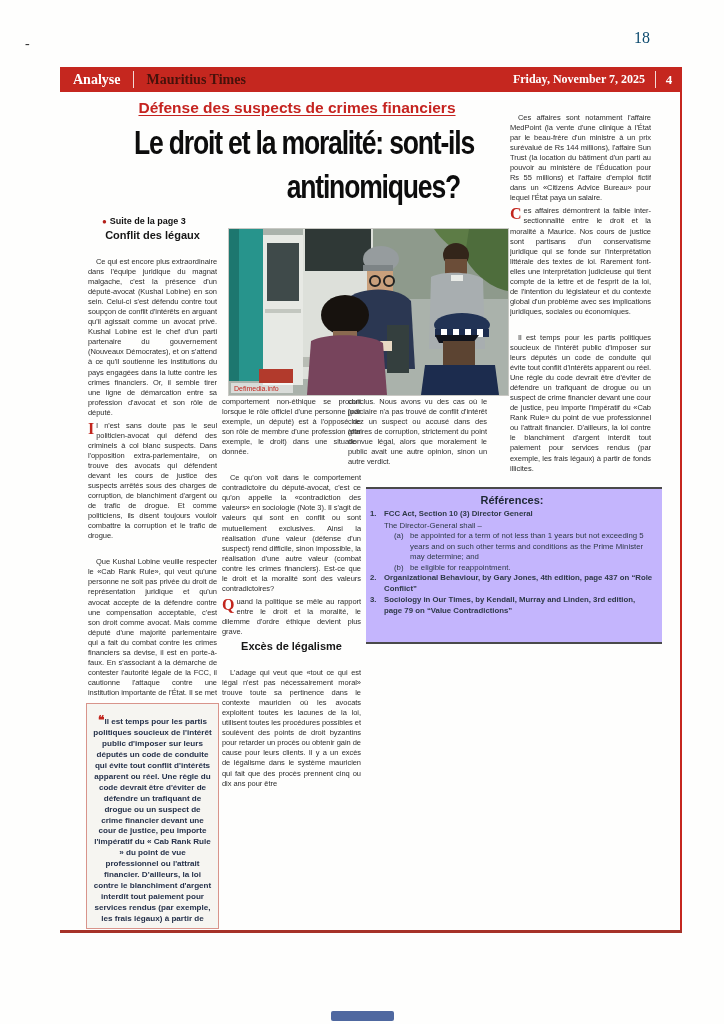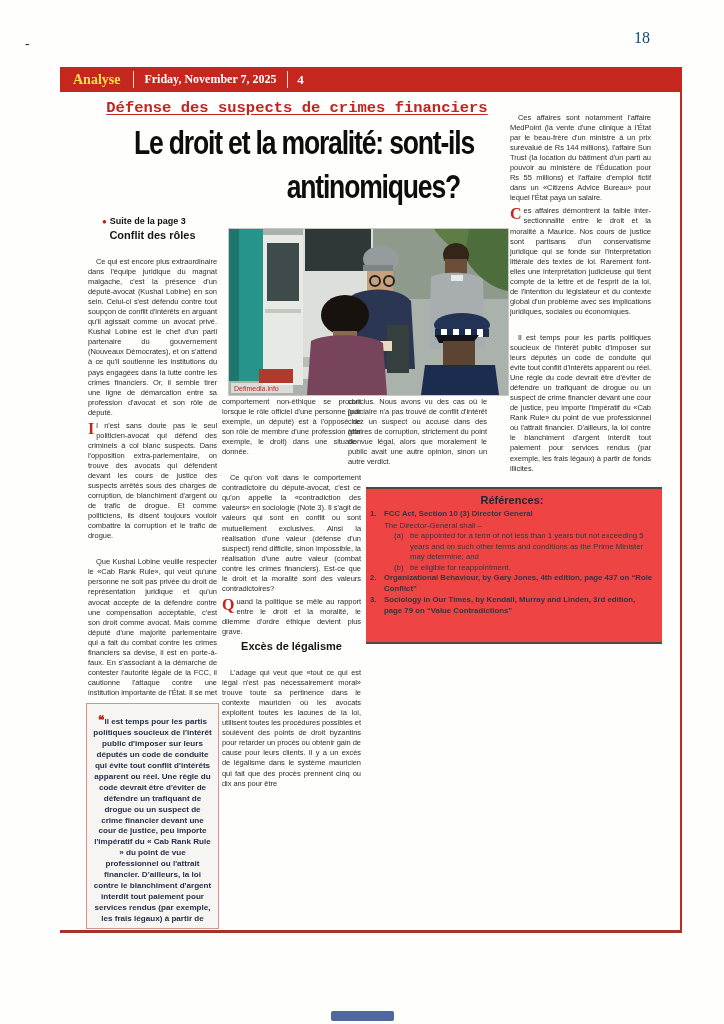--- a/index.html
+++ b/index.html
@@ -15,34 +15,34 @@
   
   .corner-mark{left:25px;top:36px;font:14px "Liberation Serif",serif;color:#333;}
   .pdf-pagenum{left:634px;top:29px;font:16px "Liberation Serif",serif;color:#0c4a6e;}
 
   
   .masthead{
     left:60px;top:67px;width:622px;height:25px;
     background:#c5271f;display:flex;align-items:center;
     font-family:"Liberation Serif",serif;font-weight:bold;
   }
-  .mh-section{color:#fde047;font-size:14px;padding:0 13px;}
+  .mh-section{color:#ffffff;font-size:14px;padding:0 13px;}
   .mh-div{width:1px;height:17px;background:#f3d9d4;}
   .mh-paper{color:#46120b;font-size:14px;padding:0 12px;flex:1;text-align:left;}
   .mh-date{color:#ffffff;font-size:12px;padding:0 10px;}
   .mh-page{color:#ffffff;font-size:13px;width:26px;text-align:center;}
 
   .right-rule{left:680px;top:92px;width:2px;height:840px;background:#c5271f;}
   .bottom-rule{left:60px;top:930px;width:622px;height:3px;background:#a63229;}
 
   
   .kicker{
     left:88px;top:99px;width:418px;text-align:center;
     font-size:15.5px;font-weight:bold;color:#c5231f;
-    text-decoration:underline;text-underline-offset:2px;font-family:Liberation Mono, monospace;
+    text-decoration:underline;text-underline-offset:2px;
   }
   .headline{left:88px;top:120px;width:418px;text-align:right;color:#0d0d0d;}
   .headline .hl-inner{
     transform:scaleX(0.78);transform-origin:50% 0;
     font-weight:bold;font-size:34px;line-height:44px;letter-spacing:-1.5px;
     white-space:nowrap;
   }
   .continuation{left:102px;top:216px;font-size:9px;font-weight:bold;color:#111;}
   .continuation .bullet{color:#b3201a;font-size:8px;margin-right:3px;}
 
@@ -90,21 +90,21 @@
   .photo{
     left:228px;top:228px;width:279px;height:166px;
     border:1px solid #c9c9c4;background:#9aa49e;
   }
   .photo svg{display:block;}
 
   
   .ref-box{
     left:366px;top:487px;width:284px;height:144px;
     border-top:2px solid #4a4a4a;border-bottom:2px solid #4a4a4a;
-    background:#ef4444;padding:5px 8px 4px 4px;overflow:hidden;
+    background:#c4b5fd;padding:5px 8px 4px 4px;overflow:hidden;
   }
   .ref-title{text-align:center;font-weight:bold;font-size:11px;color:#1d2733;margin:0 0 3px 0;}
   .ref-row{display:flex;font-size:7.8px;line-height:1.35;color:#2e3947;margin-bottom:1px;}
   .ref-num{width:14px;font-weight:bold;flex:none;}
   .ref-body{flex:1;}
   .ref-bold{font-weight:bold;}
   .ref-sub{font-size:7.8px;line-height:1.35;color:#2e3947;margin-left:14px;}
   .ref-ab{display:flex;margin-left:24px;font-size:7.8px;line-height:1.35;color:#2e3947;}
   .ref-ab .lab{width:16px;flex:none;}
   .ref-ab .txt{flex:1;}
@@ -116,39 +116,40 @@
 </style>
 </head>
 <body>
 
 <div class="abs corner-mark">-</div>
 <div class="abs pdf-pagenum">18</div>
 
 <div class="abs masthead">
   <span class="mh-section">Analyse</span>
   <span class="mh-div"></span>
+  <span class="mh-paper">Mauritius Times</span>
   <span class="mh-date">Friday, November 7, 2025</span>
   <span class="mh-div"></span>
   <span class="mh-page">4</span>
 </div>
 
 <div class="abs right-rule"></div>
 <div class="abs bottom-rule"></div>
 
 <div class="abs kicker">Défense des suspects de crimes financiers</div>
 <div class="abs headline">
   <div class="hl-inner">Le droit et la moralité: sont-ils</div>
   <div class="hl-inner">antinomiques?</div>
 </div>
 <div class="abs continuation">
   <span class="bullet">●</span><span>Suite de la page 3</span>
 </div>
 
 <div class="abs col col-1 bodytext">
-  <h3 class="colhead">Conflit des rôles</h3>
+  <h3 class="colhead">Conflit des légaux</h3>
   <p class="ind">Ce qui est encore plus extraordinaire dans l'équipe juridique du magnat malgache, c'est la présence d'un député-avocat (Kushal Lobine) en son sein. Celui-ci s'est défendu contre tout soupçon de conflit d'intérêts en arguant qu'il agissait comme un avocat privé. Kushal Lobine est le chef d'un parti partenaire du gouvernement (Nouveaux Démocrates), et on s'attend à ce qu'il soutienne les institutions du pays engagées dans la lutte contre les crimes financiers. Or, il semble tirer une ligne de démarcation entre sa profession d'avocat et son rôle de député.</p>
   <p><span class="dropcap">I</span><span>l n'est sans doute pas le seul politicien-avocat qui défend des criminels à col blanc suspects. Dans l'opposition extra-parlementaire, on trouve des avocats qui défendent devant les cours de justice des suspects arrêtés sous des charges de corruption, de blanchiment d'argent ou de trafic de drogue. Et comme politiciens, ils disent toujours vouloir combattre la corruption et le trafic de drogue.</span></p>
   <p class="ind">Que Kushal Lobine veuille respecter le «Cab Rank Rule», qui veut qu'une personne ne soit pas privée du droit de représentation juridique et qu'un avocat accepte de la défendre contre une compensation acceptable, c'est son droit comme avocat. Mais comme député d'une majorité parlementaire qui a fait du combat contre les crimes financiers sa devise, il est en porte-à-faux. En s'associant à la démarche de contester l'autorité légale de la FCC, il cautionne l'attaque contre une institution importante de l'État. Il se met dans un conflit des rôles qui donne lieu à un dilemme d'ordre éthique (Note 2). Une forme de conflit des rôles qui cause un</p>
 </div>
 
 <div class="abs quote-box">
   <div class="quote-text"><span class="qmark">❝</span><span>Il est temps pour les partis politiques soucieux de l'intérêt public d'imposer sur leurs députés un code de conduite qui évite tout conflit d'intérêts apparent ou réel. Une règle du code devrait être d'éviter de défendre un trafiquant de drogue ou un suspect de crime financier devant une cour de justice, peu importe l'impératif du « Cab Rank Rule » du point de vue professionnel ou l'attrait financier. D'ailleurs, la loi contre le blanchiment d'argent interdit tout paiement pour services rendus (par exemple, les frais légaux) à partir de fonds illicites...</span><span class="qmark">”</span></div>
 </div>
 
 <div class="abs photo">

